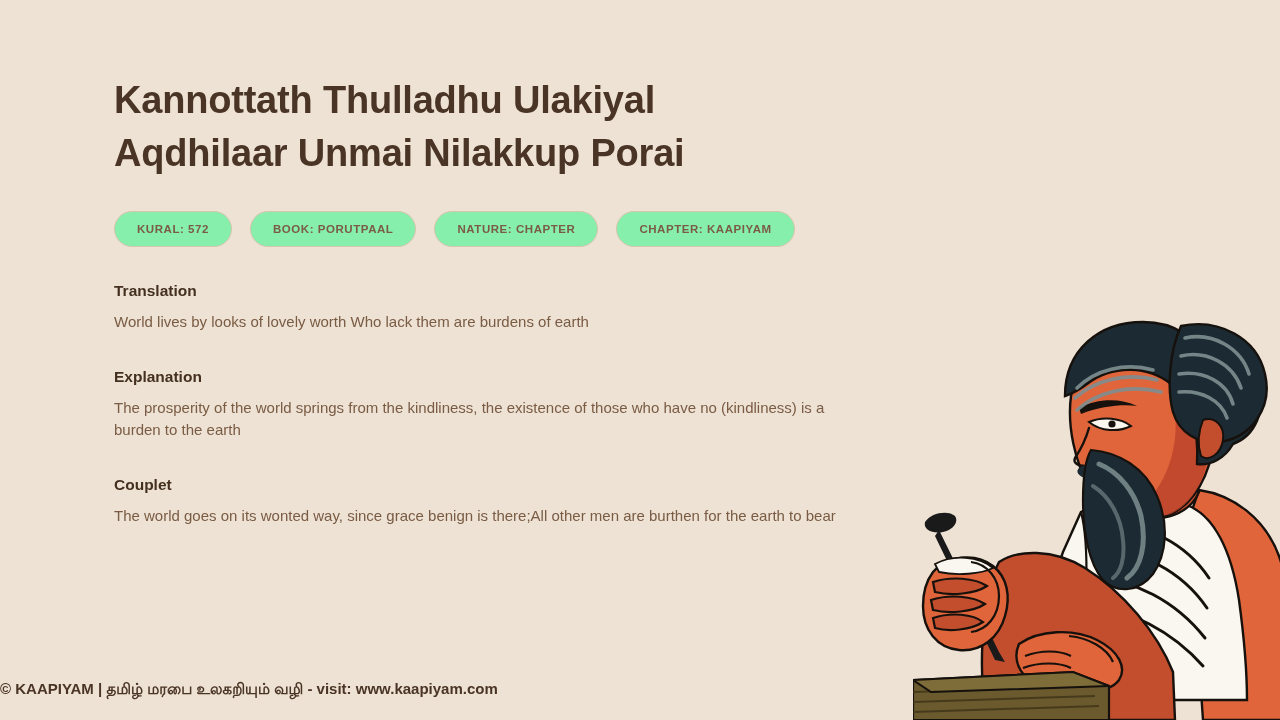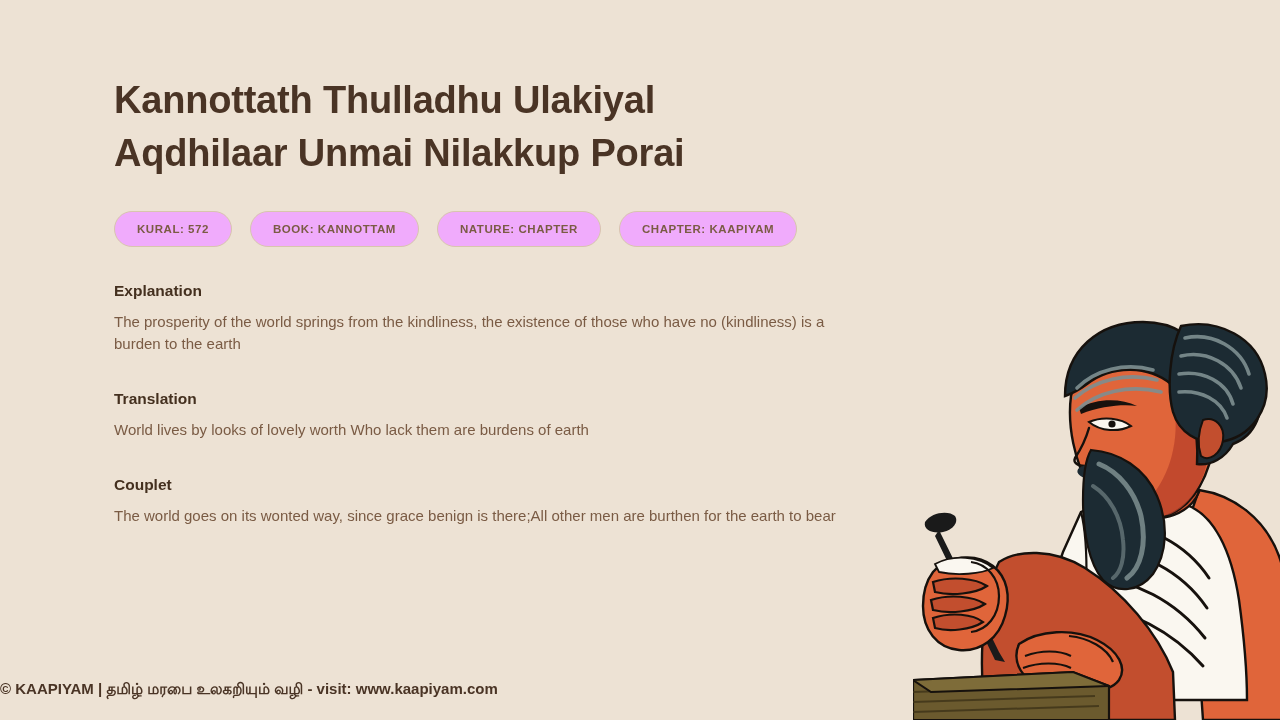--- a/index.html
+++ b/index.html
@@ -61,21 +61,21 @@
     margin-top: 31px;
   }
   .pill {
     display: inline-flex;
     align-items: center;
     justify-content: center;
     height: 34px;
     padding: 0 22px;
     border: 1px solid #D8C5AE;
     border-radius: 18px;
-    background: #f0abfc;
+    background: #86efac;
     color: #7A5B44;
     font-size: 11.5px;
     font-weight: bold;
     letter-spacing: 0.55px;
     white-space: nowrap;
   }
 
   
   .section { margin-top: 34px; }
   .section:first-of-type { margin-top: 41px; }
@@ -222,36 +222,36 @@
       </g>
     </svg>
   </div>
 
   <div id="content">
 
     <h1 id="title">Kannottath Thulladhu Ulakiyal Aqdhilaar Unmai Nilakkup Porai</h1>
 
     <div id="pill-row">
       <span class="pill">KURAL: 572</span>
-      <span class="pill">BOOK: KANNOTTAM</span>
+      <span class="pill">BOOK: PORUTPAAL</span>
       <span class="pill">NATURE: CHAPTER</span>
       <span class="pill">CHAPTER: KAAPIYAM</span>
+    </div>
+
+    <div class="section">
+      <h2 class="section-heading">Translation</h2>
+      <p class="section-body">World lives by looks of lovely worth Who lack them are burdens of earth</p>
     </div>
 
     <div class="section">
       <h2 class="section-heading">Explanation</h2>
       <p class="section-body">The prosperity of the world springs from the kindliness, the existence of those who have no (kindliness) is a burden to the earth</p>
     </div>
 
     <div class="section">
-      <h2 class="section-heading">Translation</h2>
-      <p class="section-body">World lives by looks of lovely worth Who lack them are burdens of earth</p>
-    </div>
-
-    <div class="section">
       <h2 class="section-heading">Couplet</h2>
       <p class="section-body">The world goes on its wonted way, since grace benign is there;All other men are burthen for the earth to bear</p>
     </div>
 
   </div>
 
   <div id="footer">© KAAPIYAM | தமிழ் மரபை உலகறியும் வழி - visit: www.kaapiyam.com</div>
 
 </div>
 

